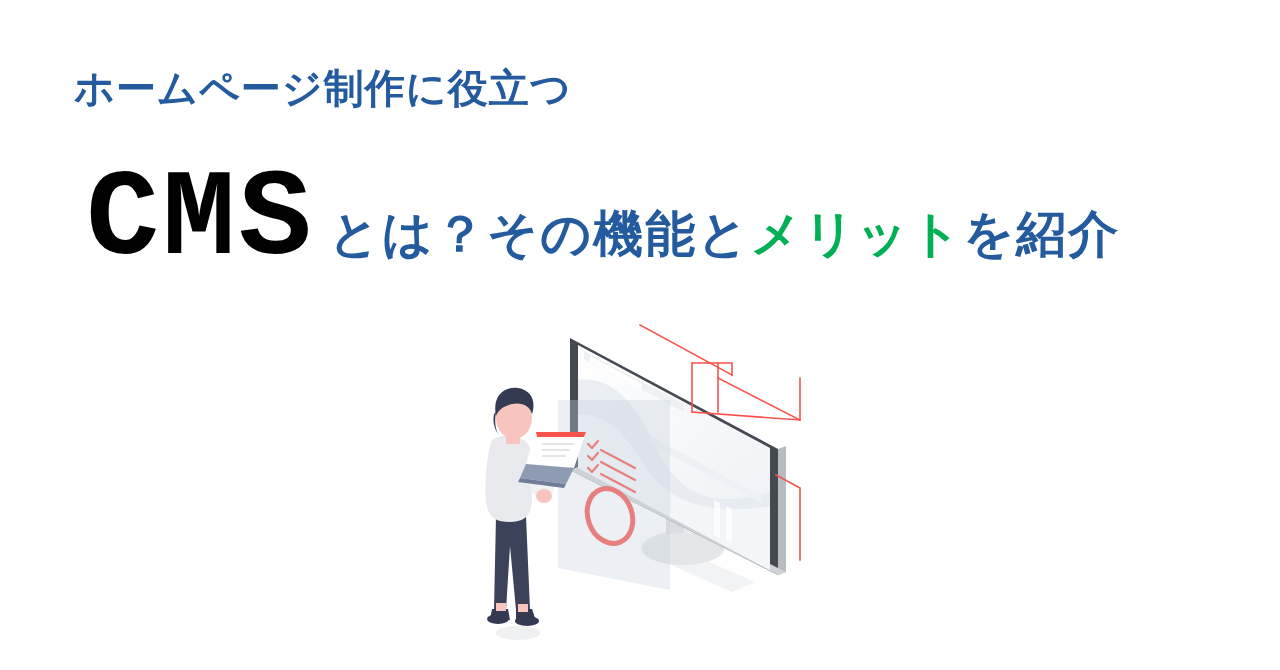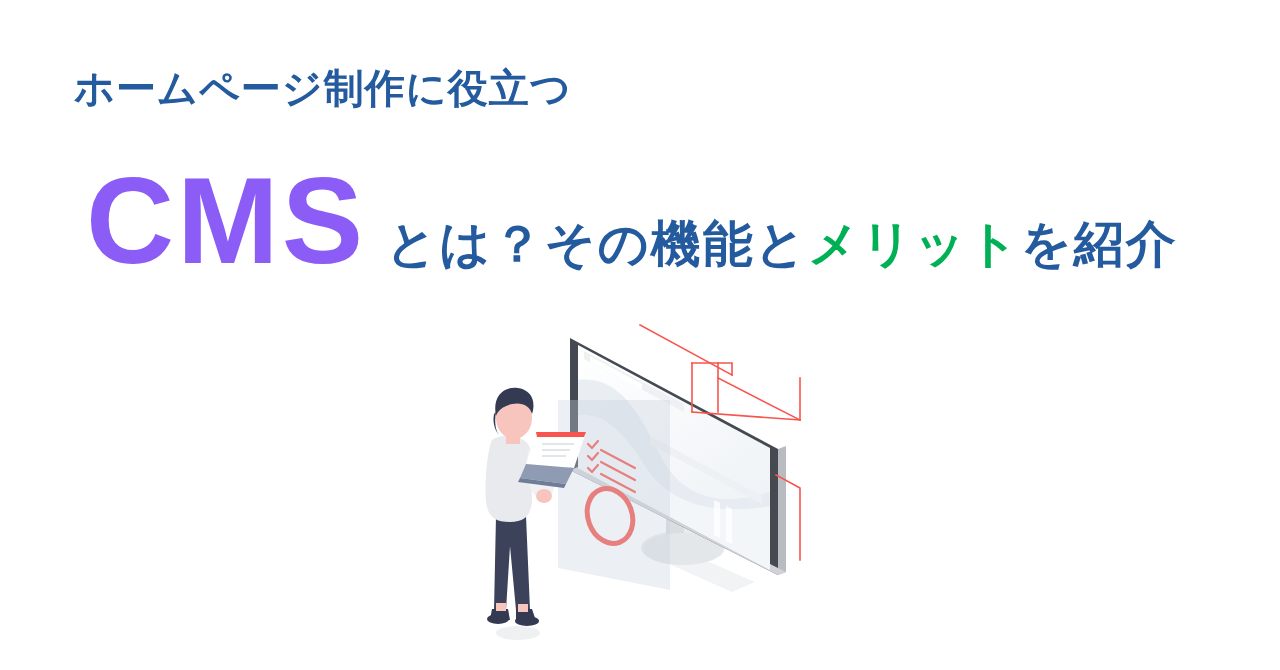--- a/index.html
+++ b/index.html
@@ -52,30 +52,30 @@
     display: flex;
     align-items: baseline;
     white-space: nowrap;
   }
 
   .title-main {
     font-size: 122px;
     line-height: 1;
     font-weight: 700;
     letter-spacing: 3px;
-    color: #8b5cf6;
-    font-family: Liberation Sans, sans-serif;
+    color: #000000;
+    font-family: Liberation Mono, monospace;
   }
 
   .title-tail {
     font-size: 50px;
     line-height: 1;
     font-weight: 700;
     letter-spacing: 2px;
-    margin-left: 20px;
+    margin-left: 14px;
     position: relative;
     top: -2px;
     font-family: "DejaVu Sans", "Liberation Sans", sans-serif;
   }
 
   .tail-blue  { color: #245a9e; }
   .tail-green { color: #00b055; }
 
   
   #illustration {

